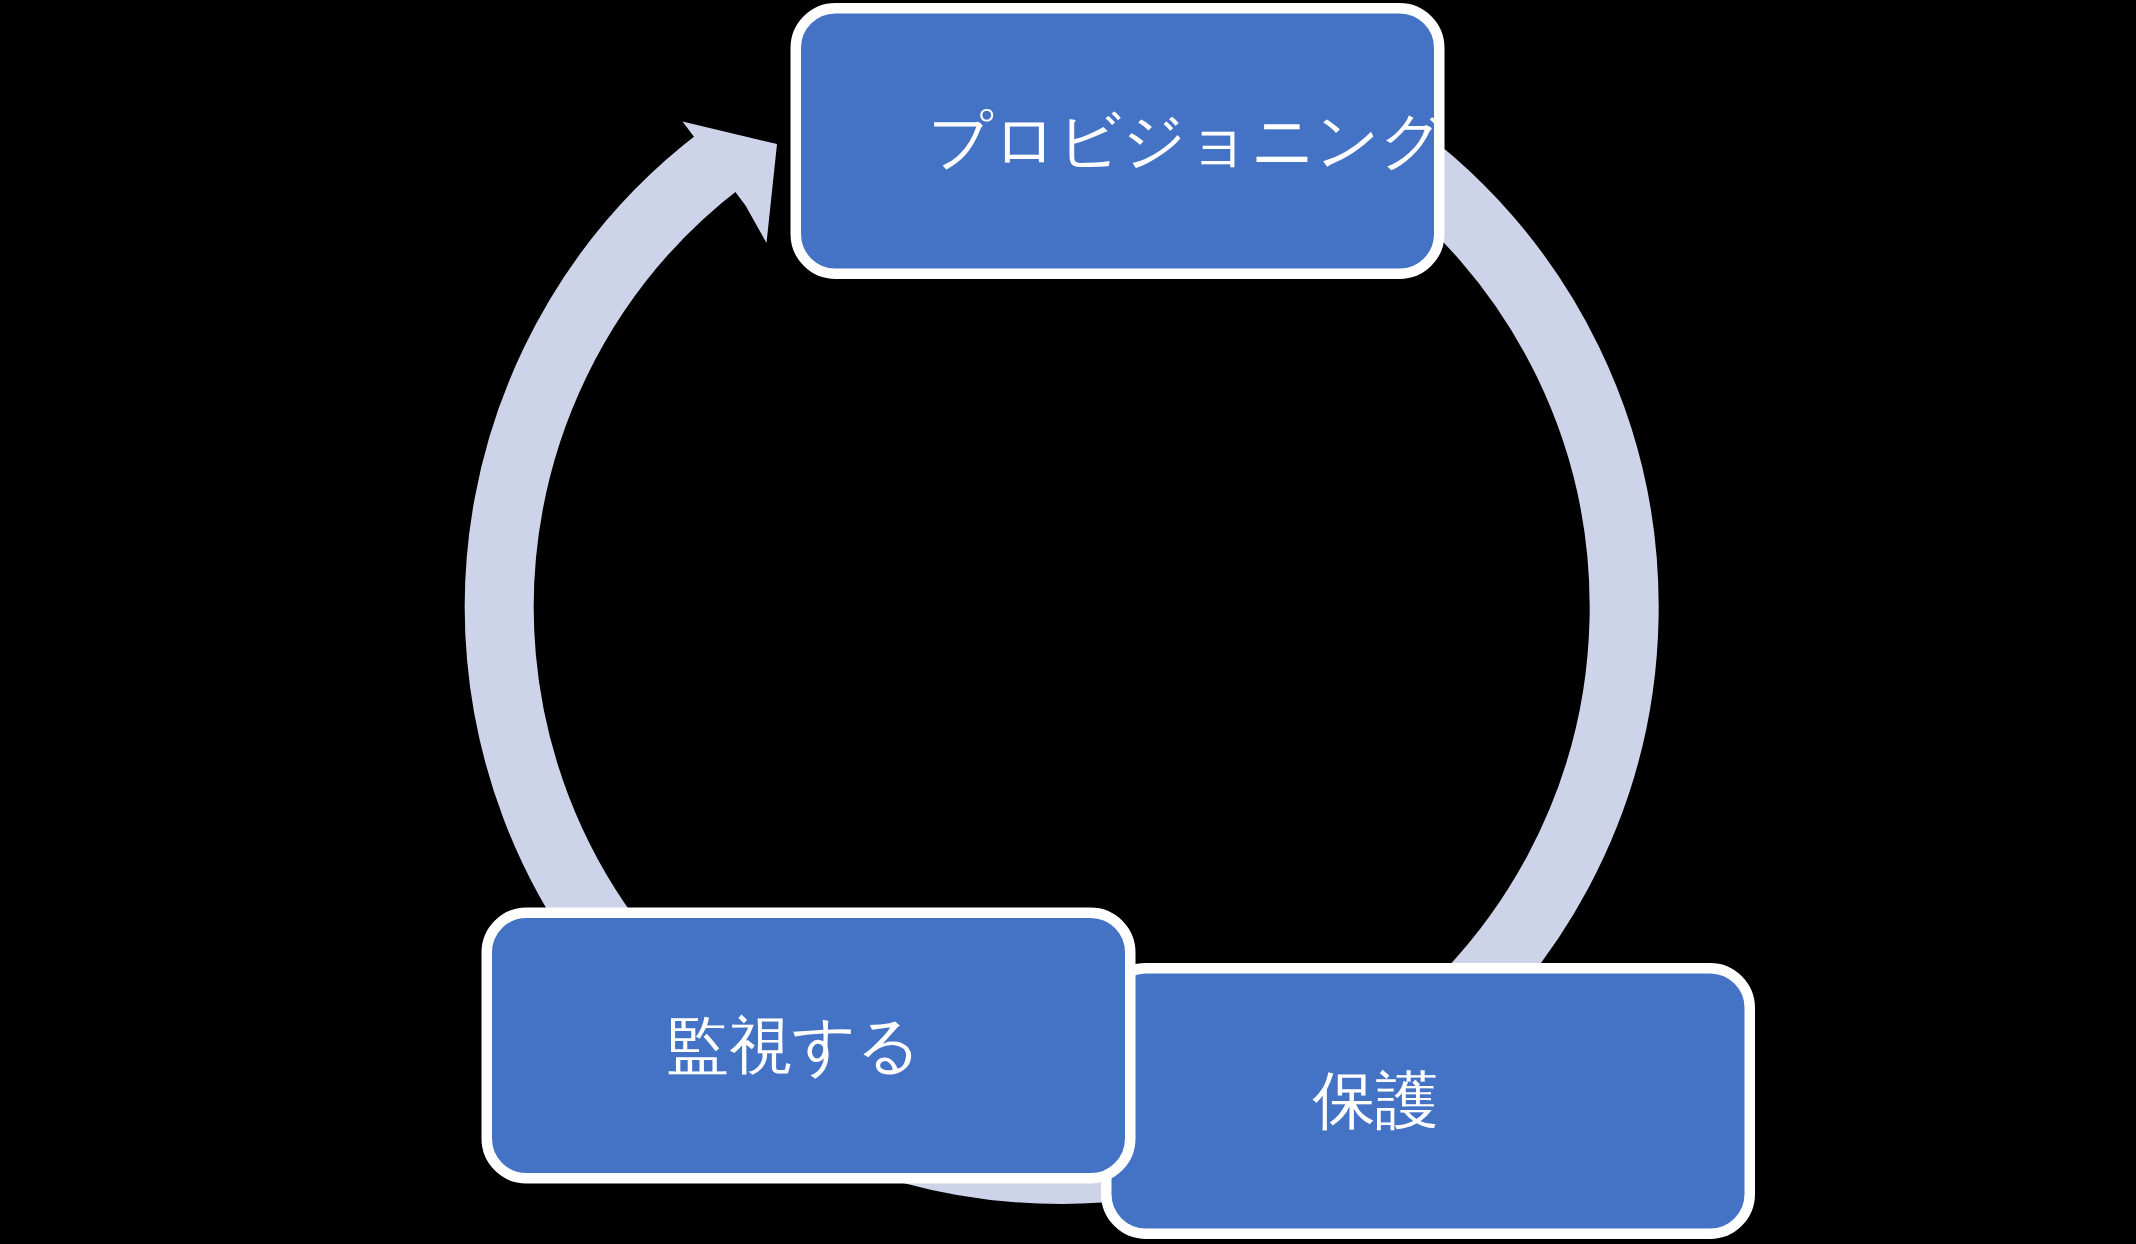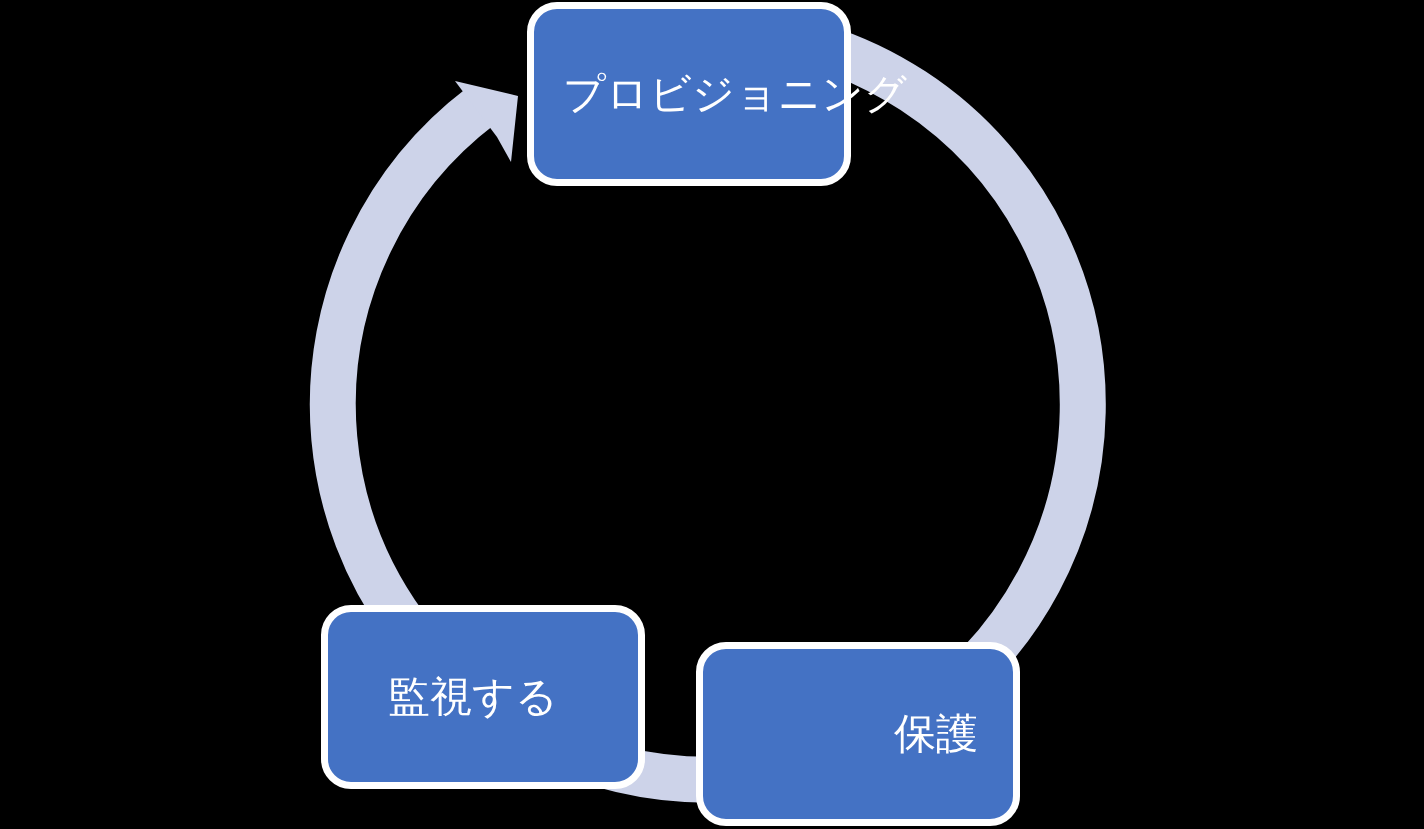--- a/index.html
+++ b/index.html
@@ -29,42 +29,42 @@
     fill: none;
     stroke: var(--arrow-ring, #CDD3E9);
     stroke-width: 46;
     stroke-linecap: butt;
   }
   .arrow-head {
     fill: var(--arrow-ring, #CDD3E9);
   }
   .node {
     position: absolute;
-    width: 324px;
+    width: 436px;
     height: 184px;
     box-sizing: border-box;
     background: var(--node-fill, #4472C4);
     border: 7px solid var(--node-border, #FFFFFF);
     border-radius: 30px;
     display: flex;
     align-items: center;
     justify-content: center;
   }
   .node-label {
     color: var(--label-text, #FFFFFF);
     font-size: 42px;
     font-weight: 400;
     letter-spacing: 0px;
     white-space: nowrap;
     line-height: 1;
   }
   
   .node-top          { left: 527px; top: 2px;   }
   .node-right        { left: 864px; top: 247px; }
-  .node-bottom-right { left: 696px; top: 642px; justify-content: flex-end; }
+  .node-bottom-right { left: 734px; top: 642px; }
   .node-bottom-left  { left: 321px; top: 605px; }
   .node-left         { left: 191px; top: 248px; }
   
   .node-top          .node-label { transform: translateX(46px); }
   .node-right        .node-label { transform: translateX(-15px); }
   .node-bottom-right .node-label { transform: translateX(-35px); }
   .node-bottom-left  .node-label { transform: translateX(-10px); }
   .node-left         .node-label { transform: translateX(40px); }
 </style>
 </head>

